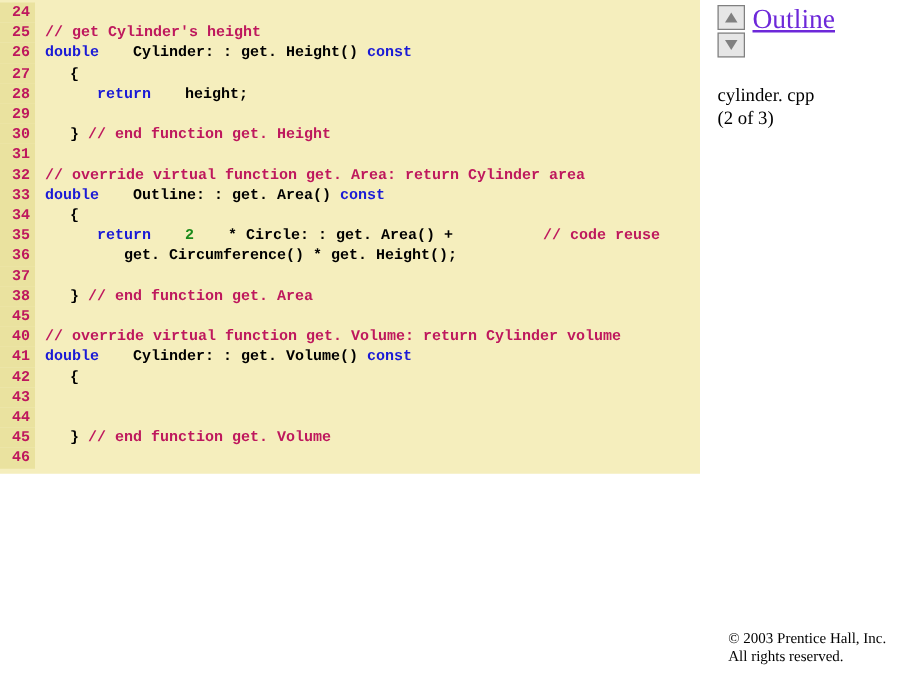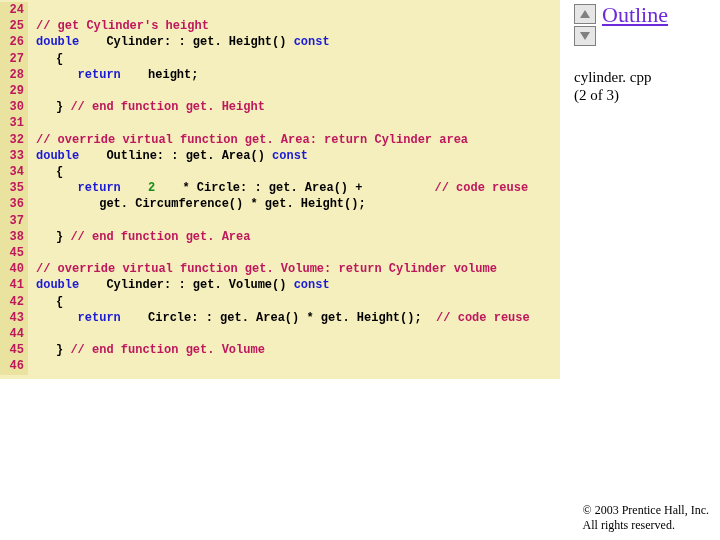--- a/index.html
+++ b/index.html
@@ -110,21 +110,21 @@
     <div class="code-line"><span class="lineno">33</span><span class="code"><span class="tok-keyword">double</span><span class="tok-plain"> Outline: : get. Area() </span><span class="tok-keyword">const</span></span></div>
     <div class="code-line"><span class="lineno">34</span><span class="code"><span class="tok-plain">{</span></span></div>
     <div class="code-line"><span class="lineno">35</span><span class="code"><span class="tok-plain">   </span><span class="tok-keyword">return</span><span class="tok-plain"> </span><span class="tok-num">2</span><span class="tok-plain"> * Circle: : get. Area() +          </span><span class="tok-comment">// code reuse</span></span></div>
     <div class="code-line"><span class="lineno">36</span><span class="code"><span class="tok-plain">      get. Circumference() * get. Height();</span></span></div>
     <div class="code-line"><span class="lineno">37</span><span class="code"></span></div>
     <div class="code-line"><span class="lineno">38</span><span class="code"><span class="tok-plain">} </span><span class="tok-comment">// end function get. Area</span></span></div>
     <div class="code-line"><span class="lineno">45</span><span class="code"></span></div>
     <div class="code-line"><span class="lineno">40</span><span class="code"><span class="tok-comment">// override virtual function get. Volume: return Cylinder volume</span></span></div>
     <div class="code-line"><span class="lineno">41</span><span class="code"><span class="tok-keyword">double</span><span class="tok-plain"> Cylinder: : get. Volume() </span><span class="tok-keyword">const</span></span></div>
     <div class="code-line"><span class="lineno">42</span><span class="code"><span class="tok-plain">{</span></span></div>
-    <div class="code-line"><span class="lineno">43</span><span class="code"><span class="tok-plain">   </span><span class="tok-keyword">return</span><span class="tok-plain"> Circle: : get. Area() * get. Height();  </span><span class="tok-comment">// code reuse</span></span></div>
+    <div class="code-line"><span class="lineno">43</span></div>
     <div class="code-line"><span class="lineno">44</span><span class="code"></span></div>
     <div class="code-line"><span class="lineno">45</span><span class="code"><span class="tok-plain">} </span><span class="tok-comment">// end function get. Volume</span></span></div>
     <div class="code-line"><span class="lineno">46</span><span class="code"></span></div>
   </div>
 
 <div class="side">
   <div class="nav-row">
     <div class="nav-btns">
       <div class="nav-btn">
         <svg viewBox="0 0 12 10">

